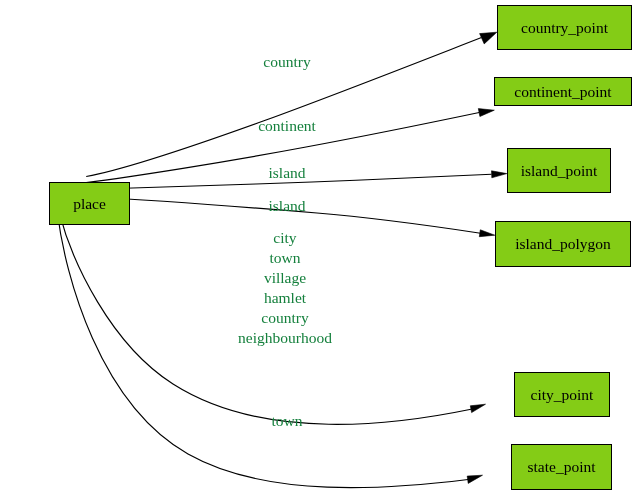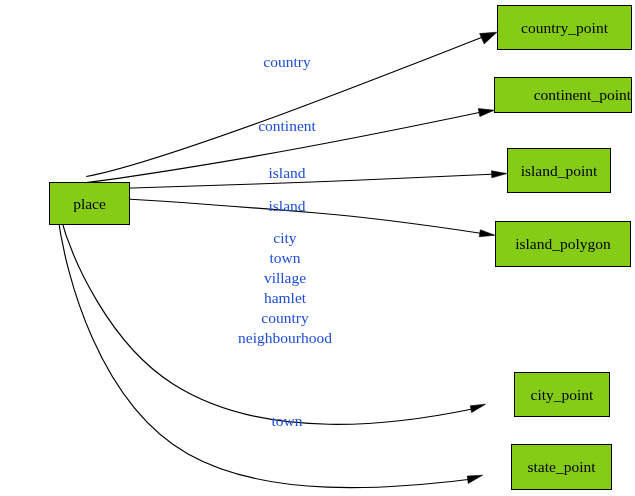--- a/index.html
+++ b/index.html
@@ -48,21 +48,21 @@
     align-items: center;
     justify-content: center;
     font-size: 15.5px;
     color: #000000;
     line-height: 1;
     white-space: nowrap;
   }
   .edge-label {
     position: absolute;
     font-size: 15.5px;
-    color: #1d4ed8;
+    color: #15803d;
     text-align: center;
     line-height: 20px;
     white-space: nowrap;
     transform: translate(-50%, -50%);
   }
   .edge-label.multi {
     line-height: 19.9px;
   }
 </style>
 </head>
@@ -105,21 +105,21 @@
   </svg>
 
   <div class="node-box" style="left:5px; top:182px; width:81px; height:43px;margin-left:44px;">
     <span>place</span>
   </div>
 
   <div class="node-box" style="left:497px; top:5px; width:135px; height:45px;">
     <span>country_point</span>
   </div>
 
-  <div class="node-box" style="left:494px; top:77px; width:138px; height:36px;justify-content:flex-end;">
+  <div class="node-box" style="left:494px; top:77px; width:138px; height:29px;">
     <span>continent_point</span>
   </div>
 
   <div class="node-box" style="left:507px; top:148px; width:104px; height:45px;">
     <span>island_point</span>
   </div>
 
   <div class="node-box" style="left:495px; top:221px; width:136px; height:46px;">
     <span>island_polygon</span>
   </div>

